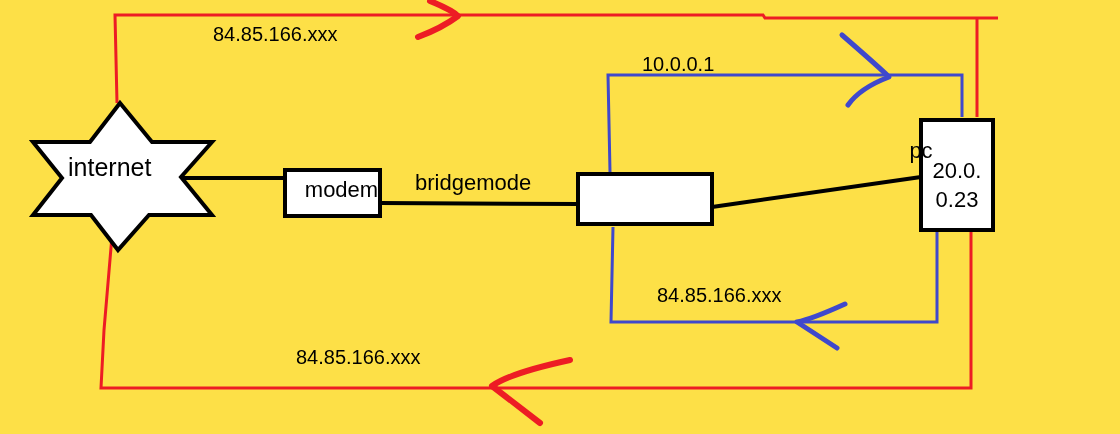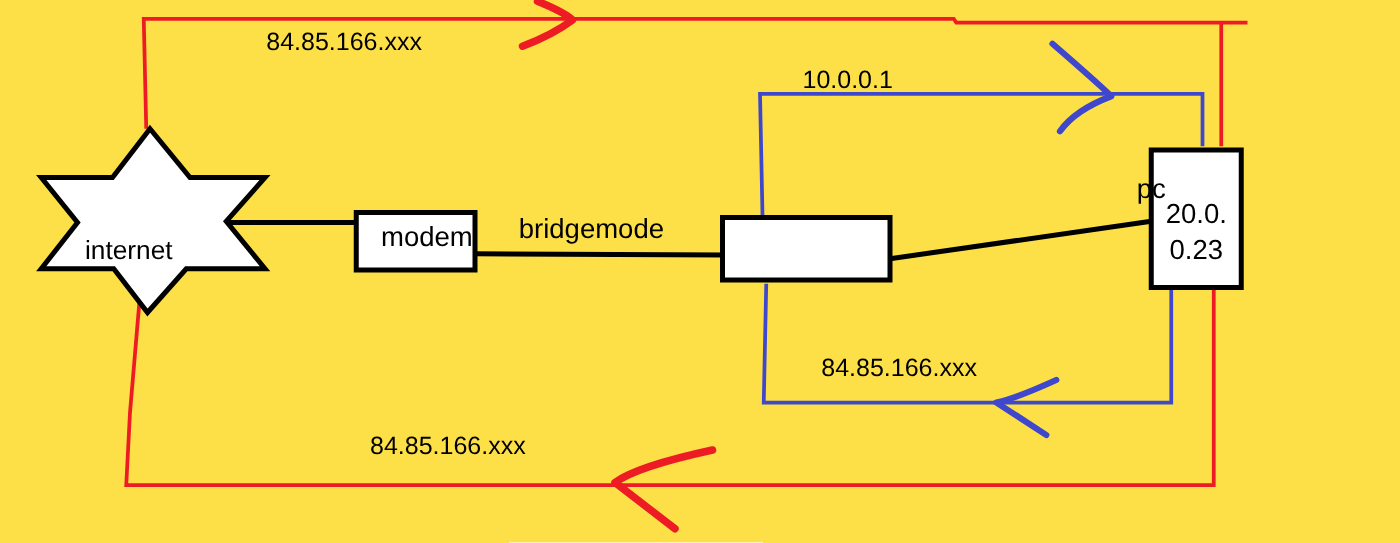--- a/index.html
+++ b/index.html
@@ -20,21 +20,21 @@
     left: 0;
     top: 0;
   }
   .lbl {
     position: absolute;
     color: #000000;
     white-space: nowrap;
     line-height: 1.15;
   }
   .lbl-sm { font-size: 20px; }
-  .lbl-md { font-size: 21px; margin-top: 36px; }
+  .lbl-md { font-size: 25px; }
   .lbl-lg { font-size: 22px; }
   .boxed { text-align: center; }
 </style>
 </head>
 <body>
 
 <div class="canvas">
 
   <svg width="1120" height="434" viewBox="0 0 1120 434">
 

